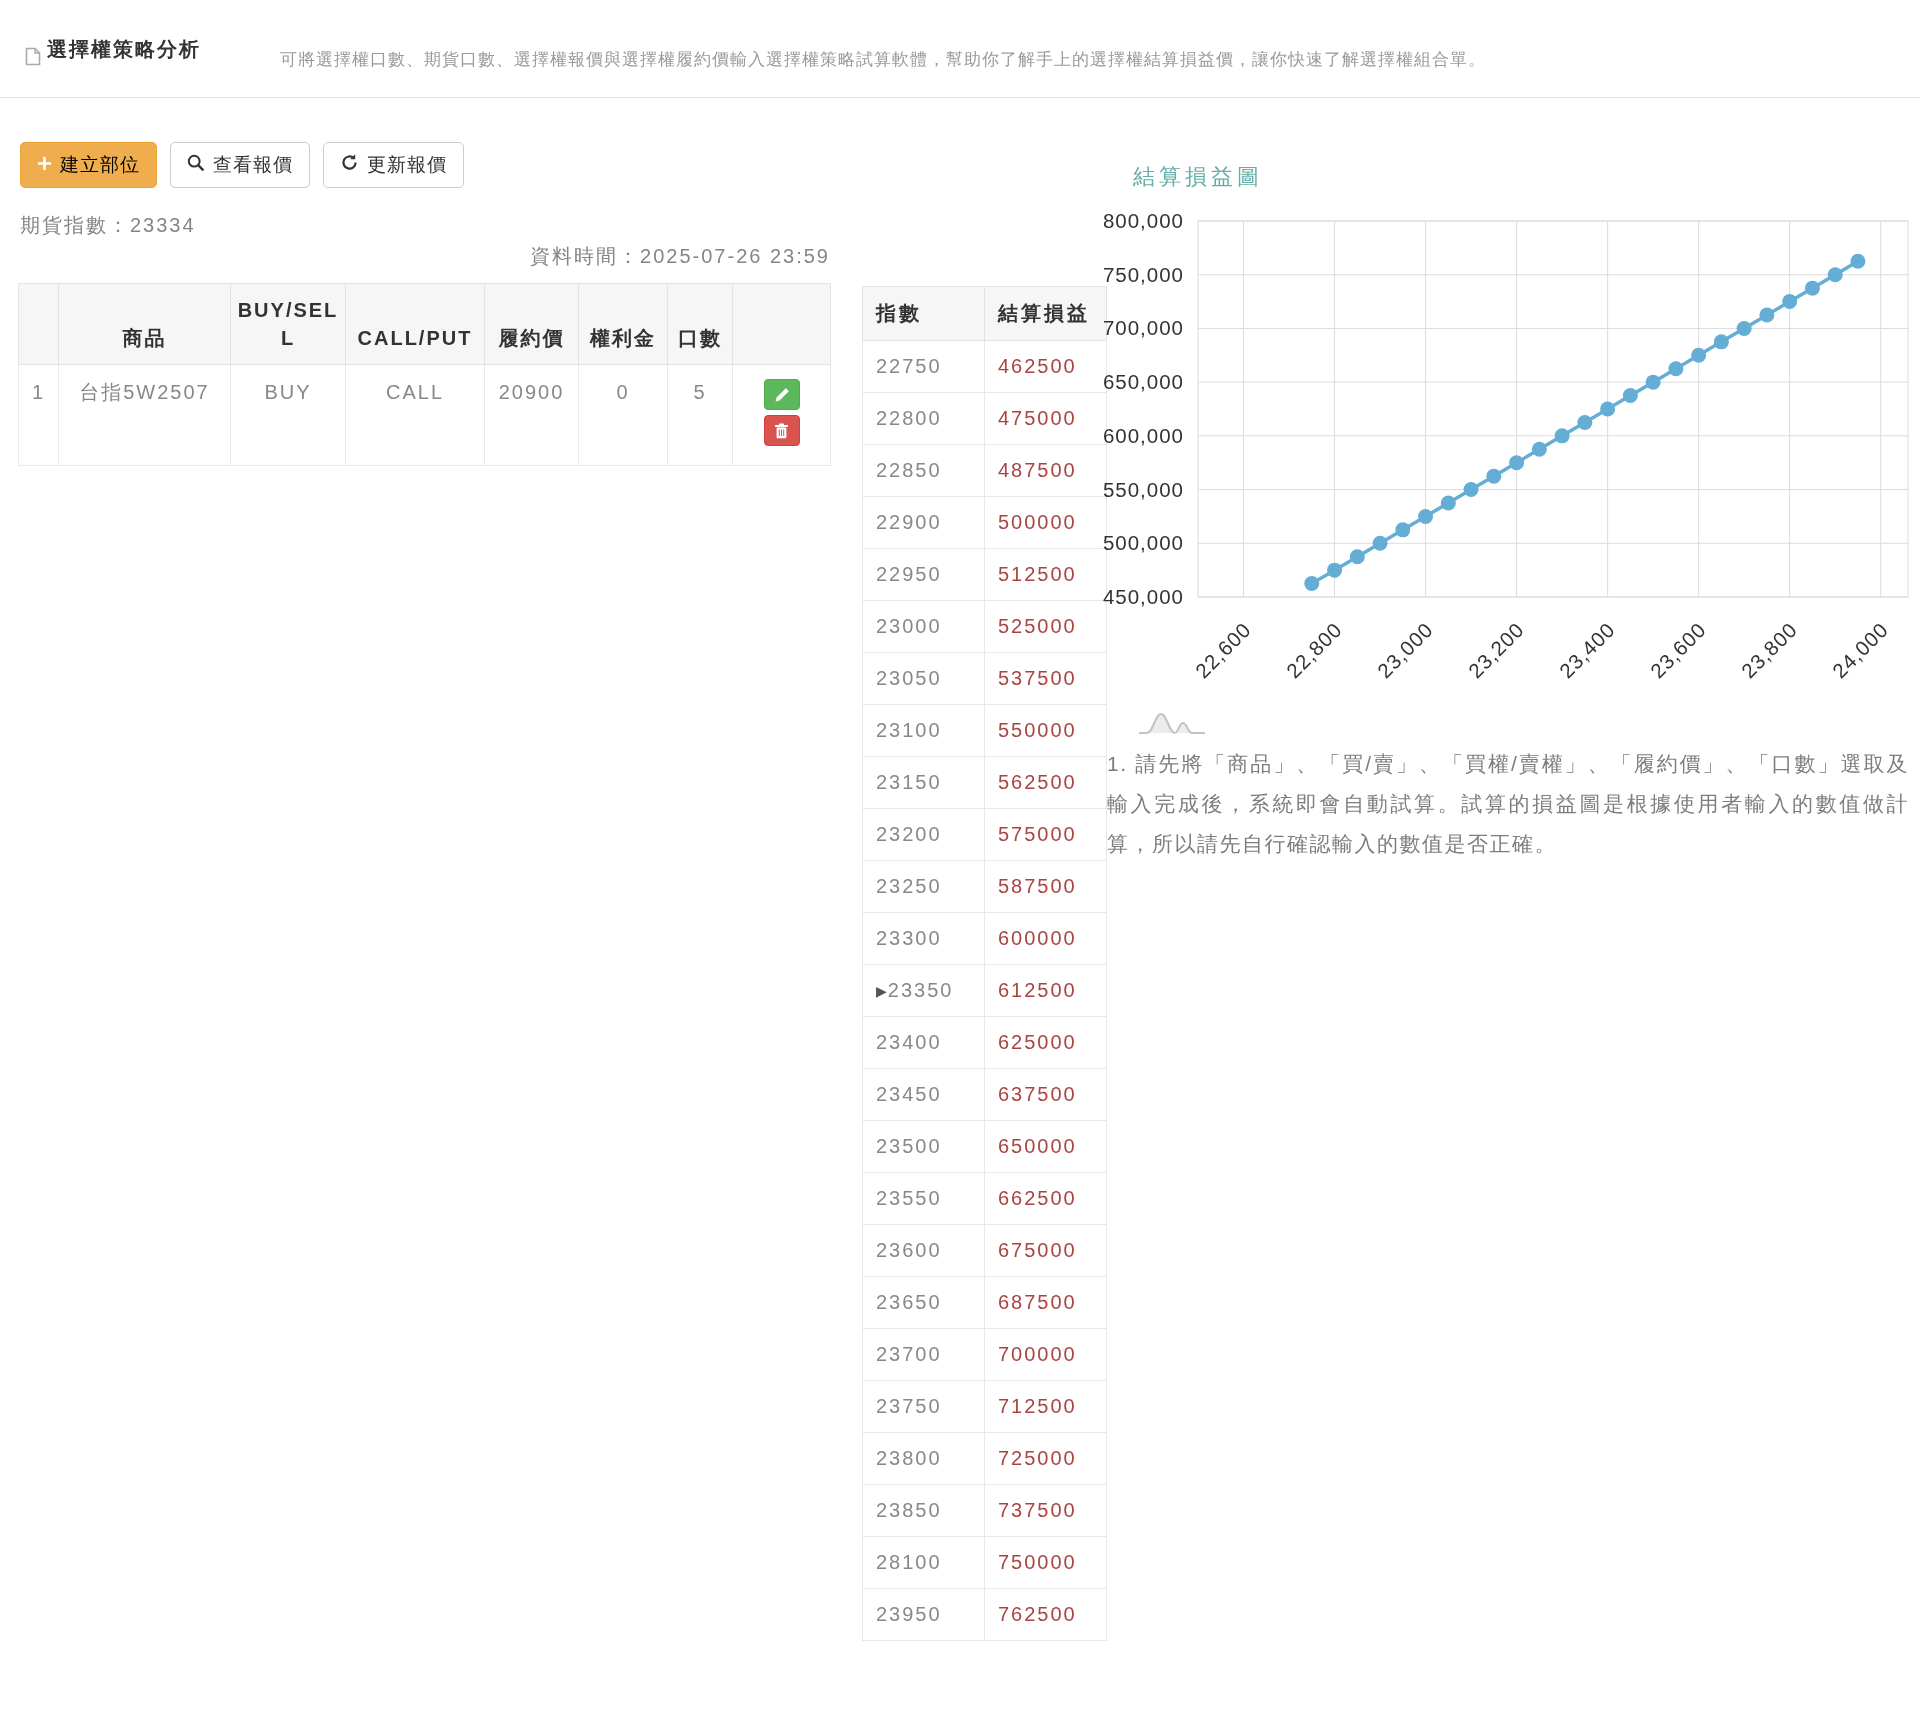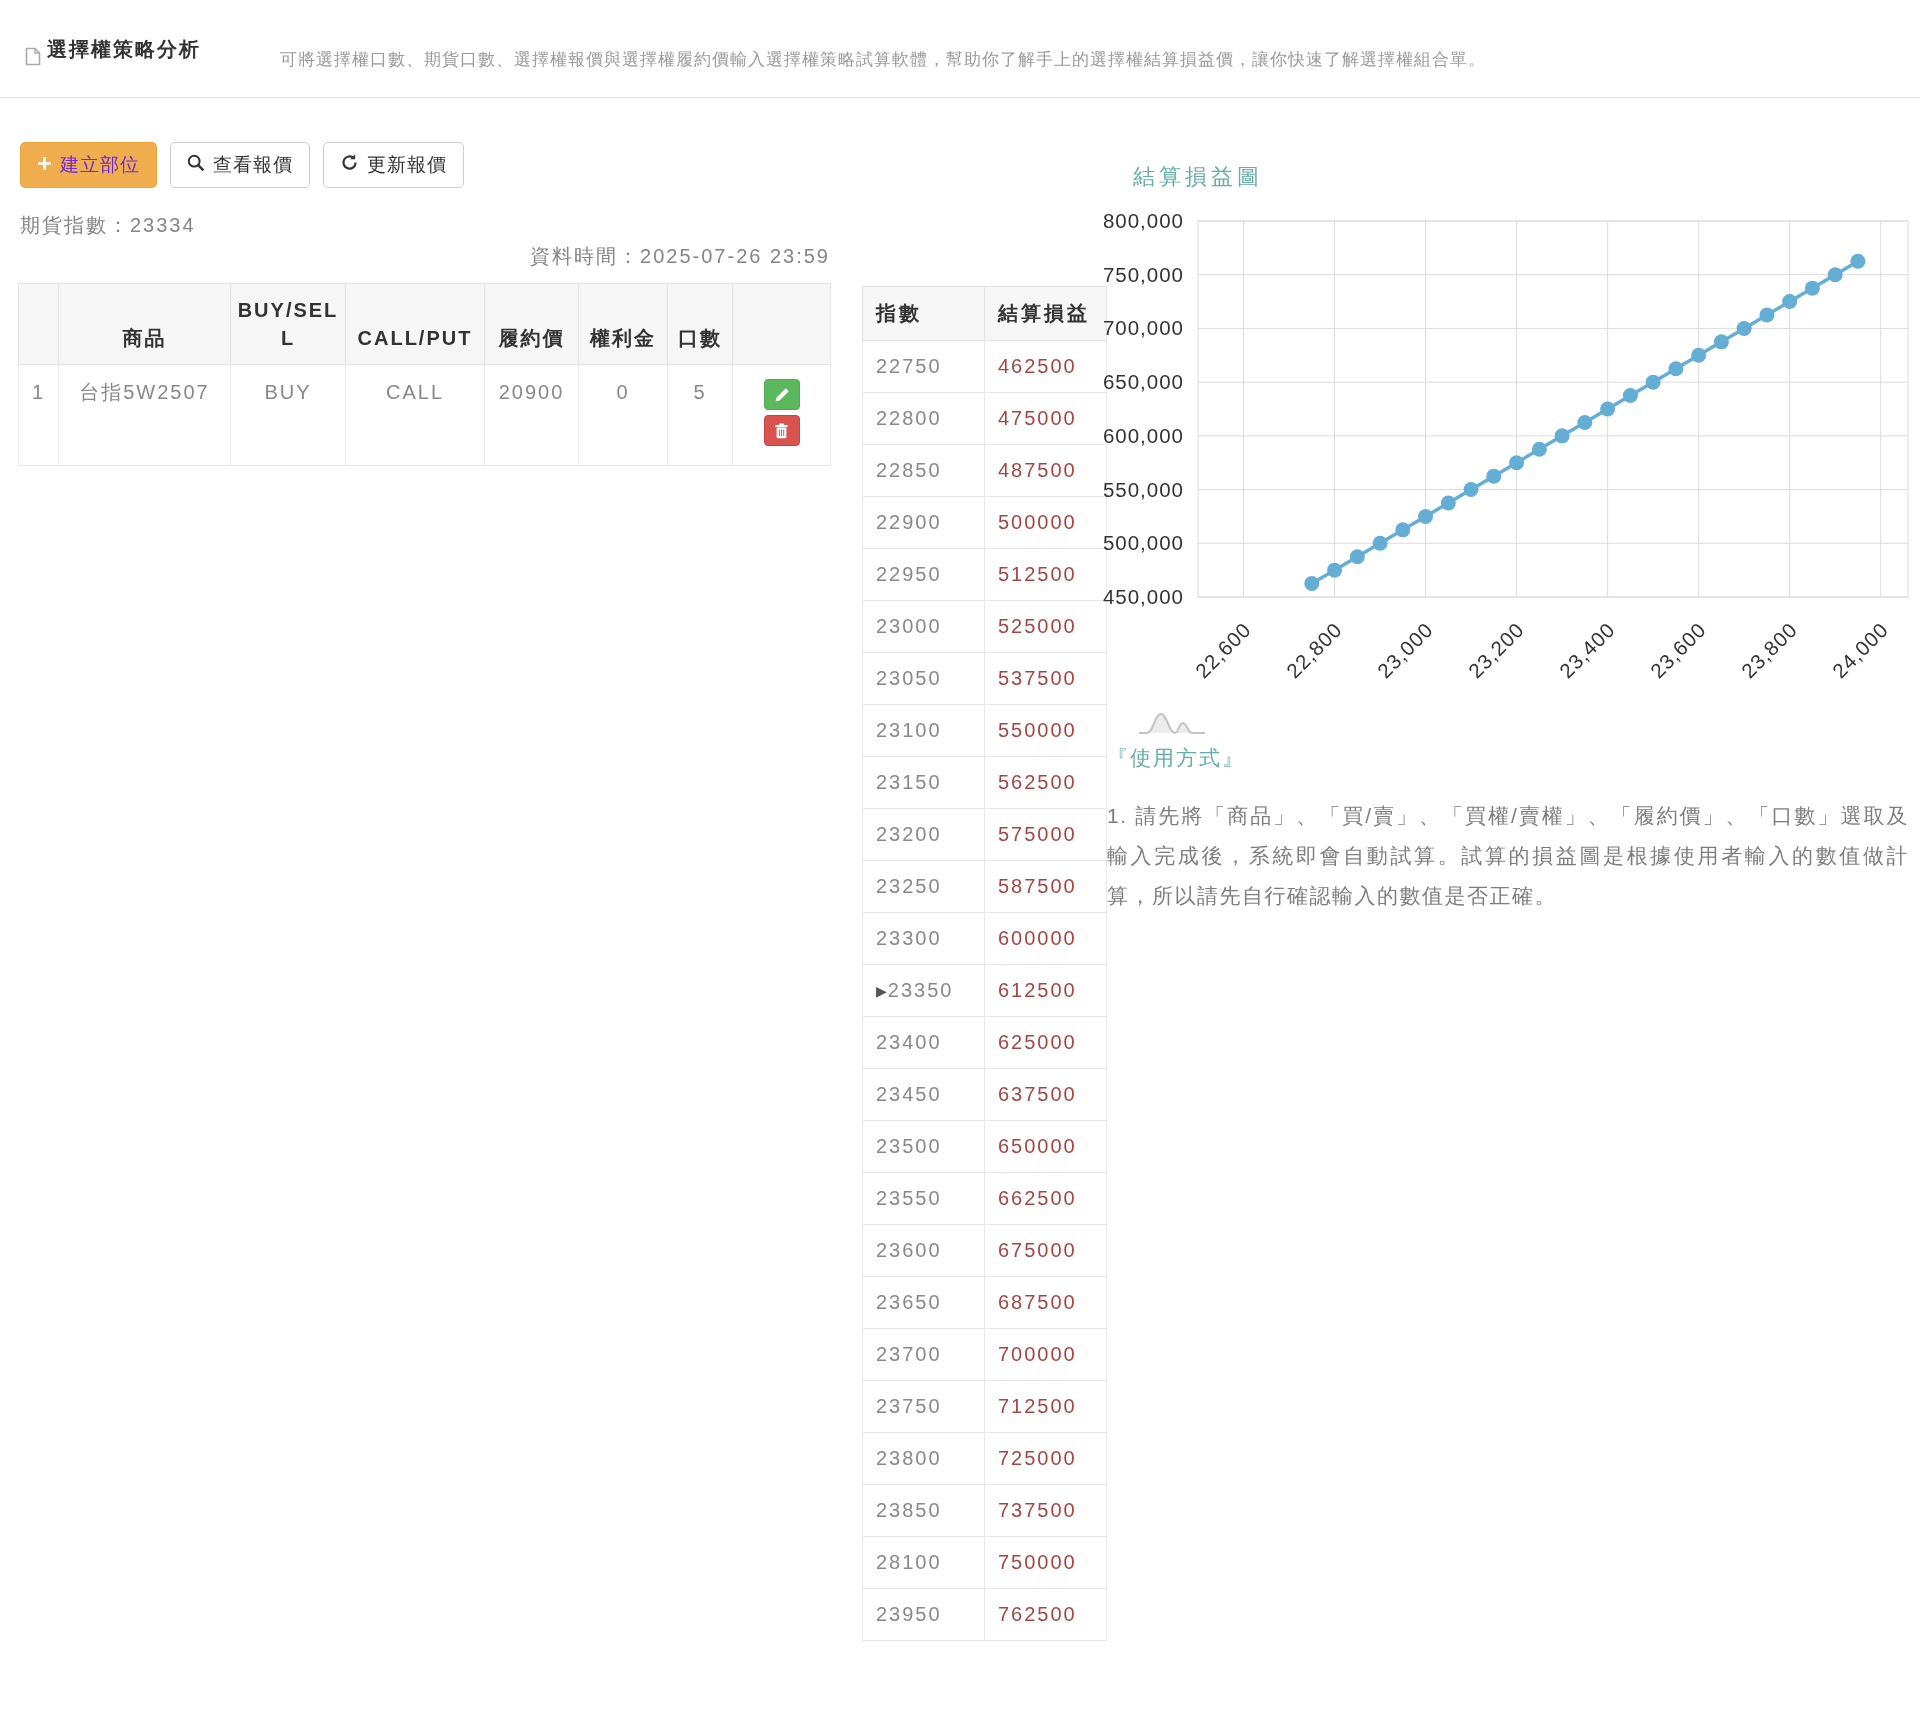--- a/index.html
+++ b/index.html
@@ -18,21 +18,21 @@
     font-size:17px; color:#9a9a9a; letter-spacing:1px; white-space:nowrap;
   }
   .header-divider { position:absolute; left:0; top:97px; width:1920px; height:0; border-top:1px solid #e6e6e6; }
   
   .toolbar { position:absolute; left:20px; top:142px; display:flex; gap:13px; }
   .btn {
     height:46px; box-sizing:border-box; display:inline-flex; align-items:center; gap:8px;
     padding:0 16px; font-size:19px; letter-spacing:1px; border-radius:5px; cursor:pointer;
     font-family:inherit;
   }
-  .btn-orange { background:#f0ad4e; border:1px solid #eea236; color:#6d28d9; }
+  .btn-orange { background:#f0ad4e; border:1px solid #eea236; color:#000000; }
   .btn-default { background:#fff; border:1px solid #ccc; color:#333; }
   
   .market-info {
     position:absolute; left:20px; top:210px; width:810px; height:62px;
     font-size:20px; color:#858585; letter-spacing:2px;
   }
   .market-info .line { line-height:31px; }
   .data-time { position:absolute; right:0; bottom:0; line-height:31px; }
   
   table { border-collapse:collapse; }
@@ -365,15 +365,14 @@
       <circle cx="772.9358974358975" cy="101.28571428571428" r="7.5" fill="#64aed6"></circle>
     </svg>
   <span class="sparkline">
     <svg width="70" height="30" viewBox="0 0 70 30">
       <path d="M2 27 L10 27 C16 27 18 8 24 8 C30 8 32 27 38 27 C41 27 42 17 46 17 C50 17 51 27 55 27 L68 27" fill="#ececec" stroke="#c3c3c3" stroke-width="2" stroke-linejoin="round"></path>
     </svg>
   </span>
 </div>
 
 <div class="usage">
-  <h2 class="usage-title">『使用方式』</h2>
   <p>1. 請先將「商品」、「買/賣」、「買權/賣權」、「履約價」、「口數」選取及輸入完成後，系統即會自動試算。試算的損益圖是根據使用者輸入的數值做計算，所以請先自行確認輸入的數值是否正確。</p>
 </div>
 
 </body></html>

